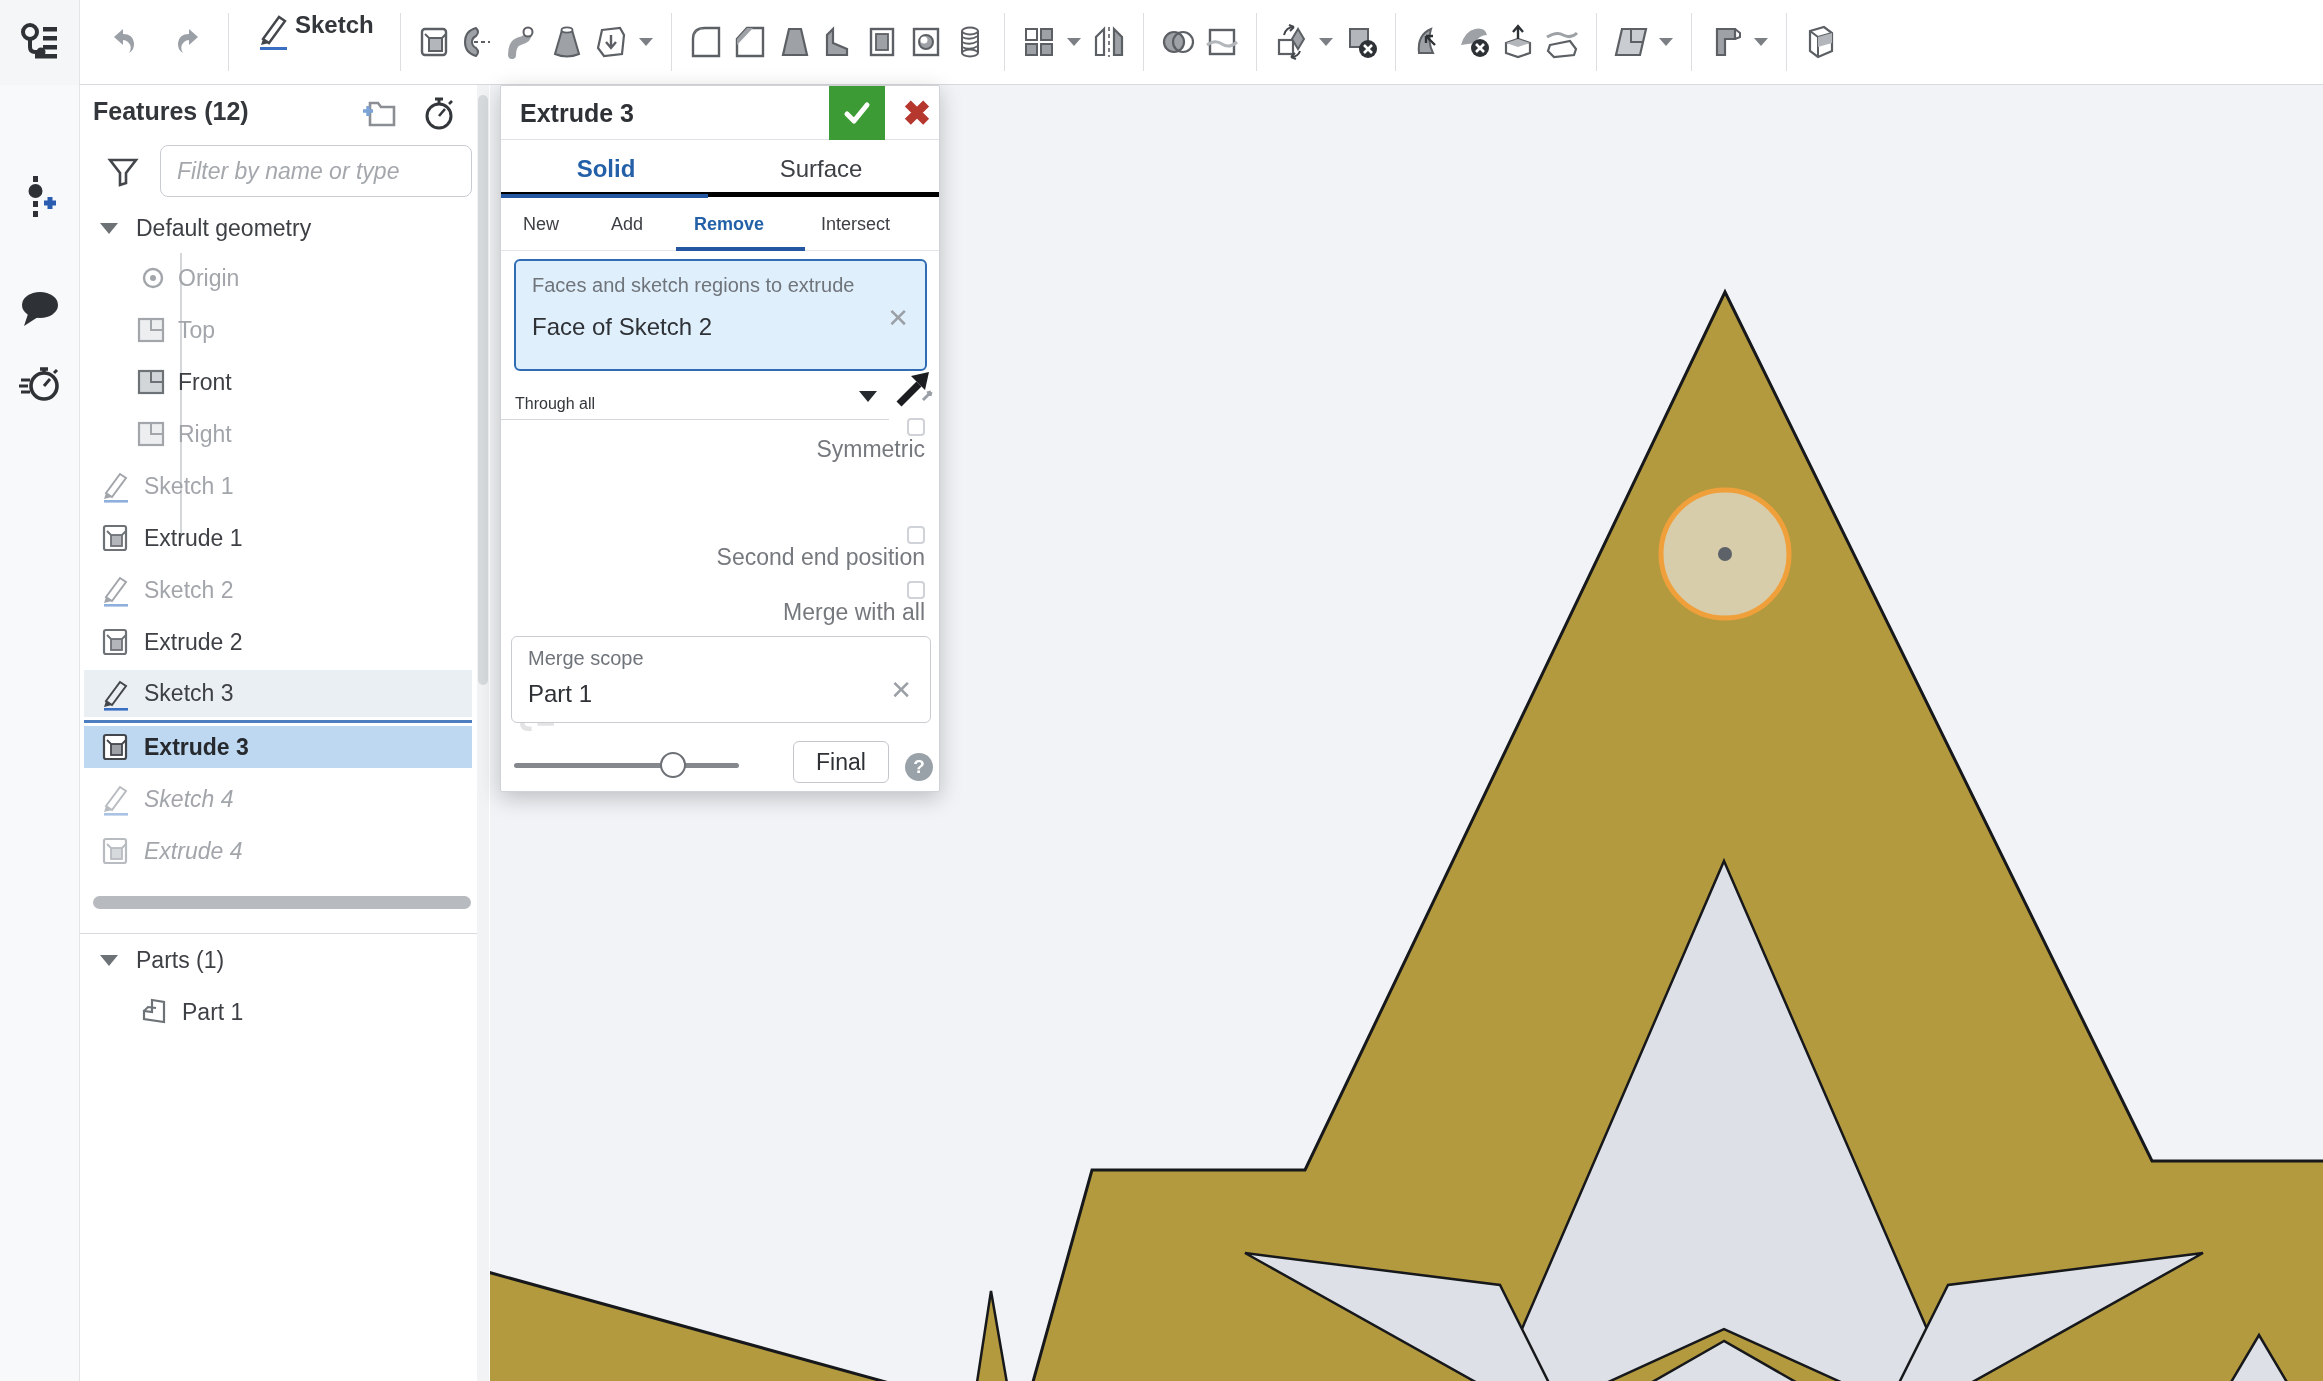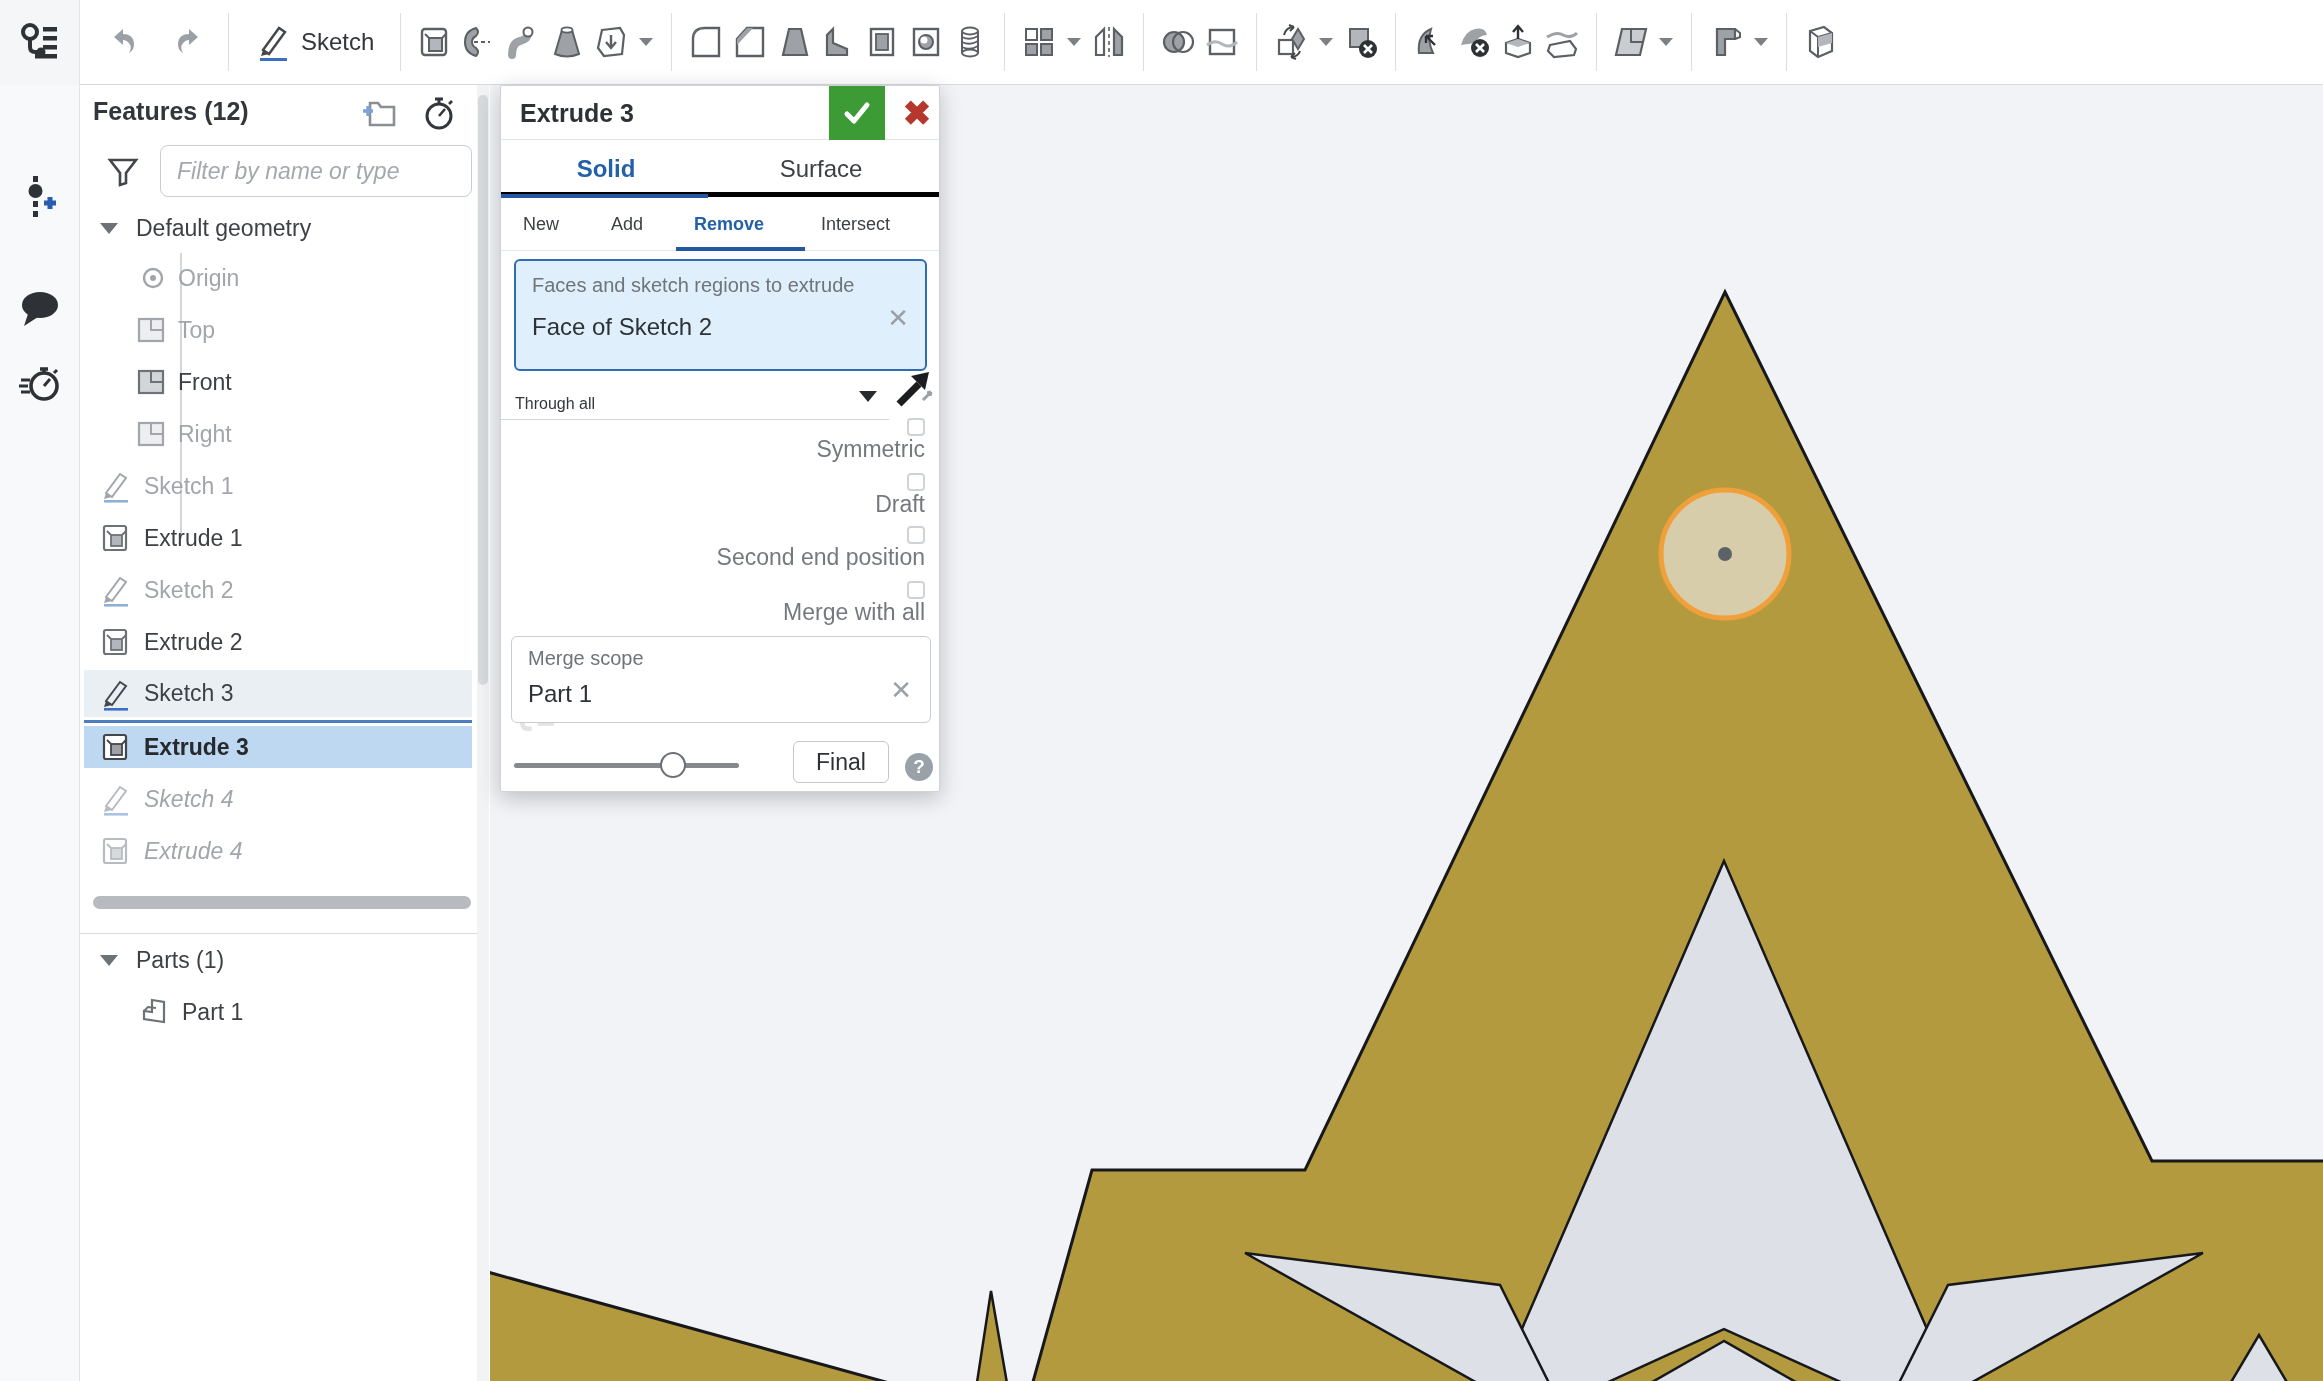--- a/index.html
+++ b/index.html
@@ -11,21 +11,21 @@
     border-bottom:1px solid #d8dadd; display:flex; align-items:center; }
   .app-tab { width:80px; height:85px; background:#f5f6f7; border-right:1px solid #e2e4e6;
     display:flex; align-items:center; justify-content:center; flex:0 0 auto; }
   .tdiv { width:1px; height:58px; background:#dcdee1; margin:0 12px; flex:0 0 auto; }
   .ti { width:44px; height:62px; display:flex; align-items:center; justify-content:center;
     flex:0 0 auto; border-radius:4px; }
   .ti svg { width:38px; height:38px; }
   .caret-btn { width:26px; height:62px; display:flex; align-items:center; justify-content:center; flex:0 0 auto; }
   .caret { width:0; height:0; border-left:7px solid transparent; border-right:7px solid transparent;
     border-top:8px solid #7c8085; }
-  .sketch-btn { display:flex; align-items:center; gap:10px; padding:0 14px; height:62px; flex:0 0 auto; }
+  .sketch-btn { display:flex; gap:4px; padding:0 14px; height:62px; flex:0 0 auto;font-weight:bold; }
   .sketch-btn .lbl { font-size:24px; color:#33363a; }
   .undo-redo { display:flex; gap:20px; padding:0 6px 0 22px; flex:0 0 auto; }
 
   
   .appbar { position:absolute; left:0; top:85px; width:80px; height:1296px; background:#f8f9fa;
     border-right:1px solid #e2e4e6; }
   .appbar .ai { position:absolute; left:14px; width:52px; height:52px; display:flex;
     align-items:center; justify-content:center; }
 
   
@@ -611,24 +611,20 @@
   <svg class="dir-arrow" viewBox="0 0 42 42">
     <path d="M6 36 L26 16" stroke="#1b1d20" stroke-width="7"></path>
     <path d="M18 8 L36 4 L32 22 Z" fill="#1b1d20"></path>
     <path d="M30 32 L38 24 M38 24 L34 25 M38 24 L37 28" stroke="#9aa0a6" stroke-width="3" fill="none"></path>
   </svg>
 
   <div class="chk-row" style="top:332px">
     <div class="chk"></div>
     <span class="clabel">Symmetric</span>
   </div>
-  <div class="chk-row" style="top:387px">
-    <div class="chk"></div>
-    <span class="clabel">Draft</span>
-  </div>
   <div class="chk-row" style="top:440px">
     <div class="chk"></div>
     <span class="clabel">Second end position</span>
   </div>
   <div class="chk-row" style="top:495px">
     <div class="chk"></div>
     <span class="clabel">Merge with all</span>
   </div>
 
   <svg class="ghost" viewBox="0 0 46 46">

